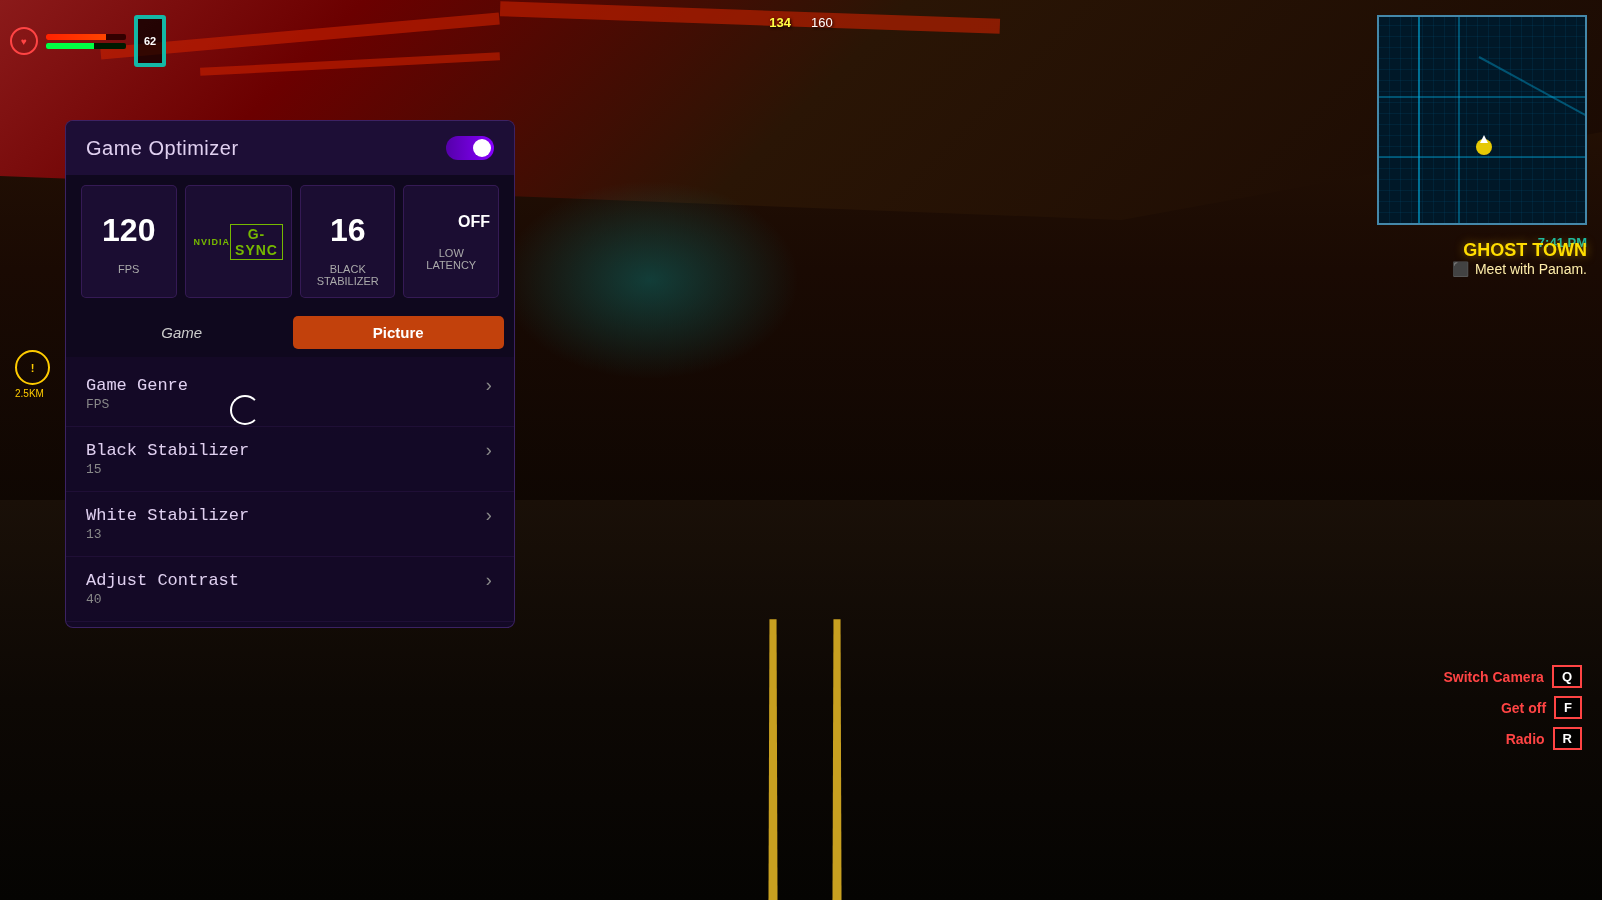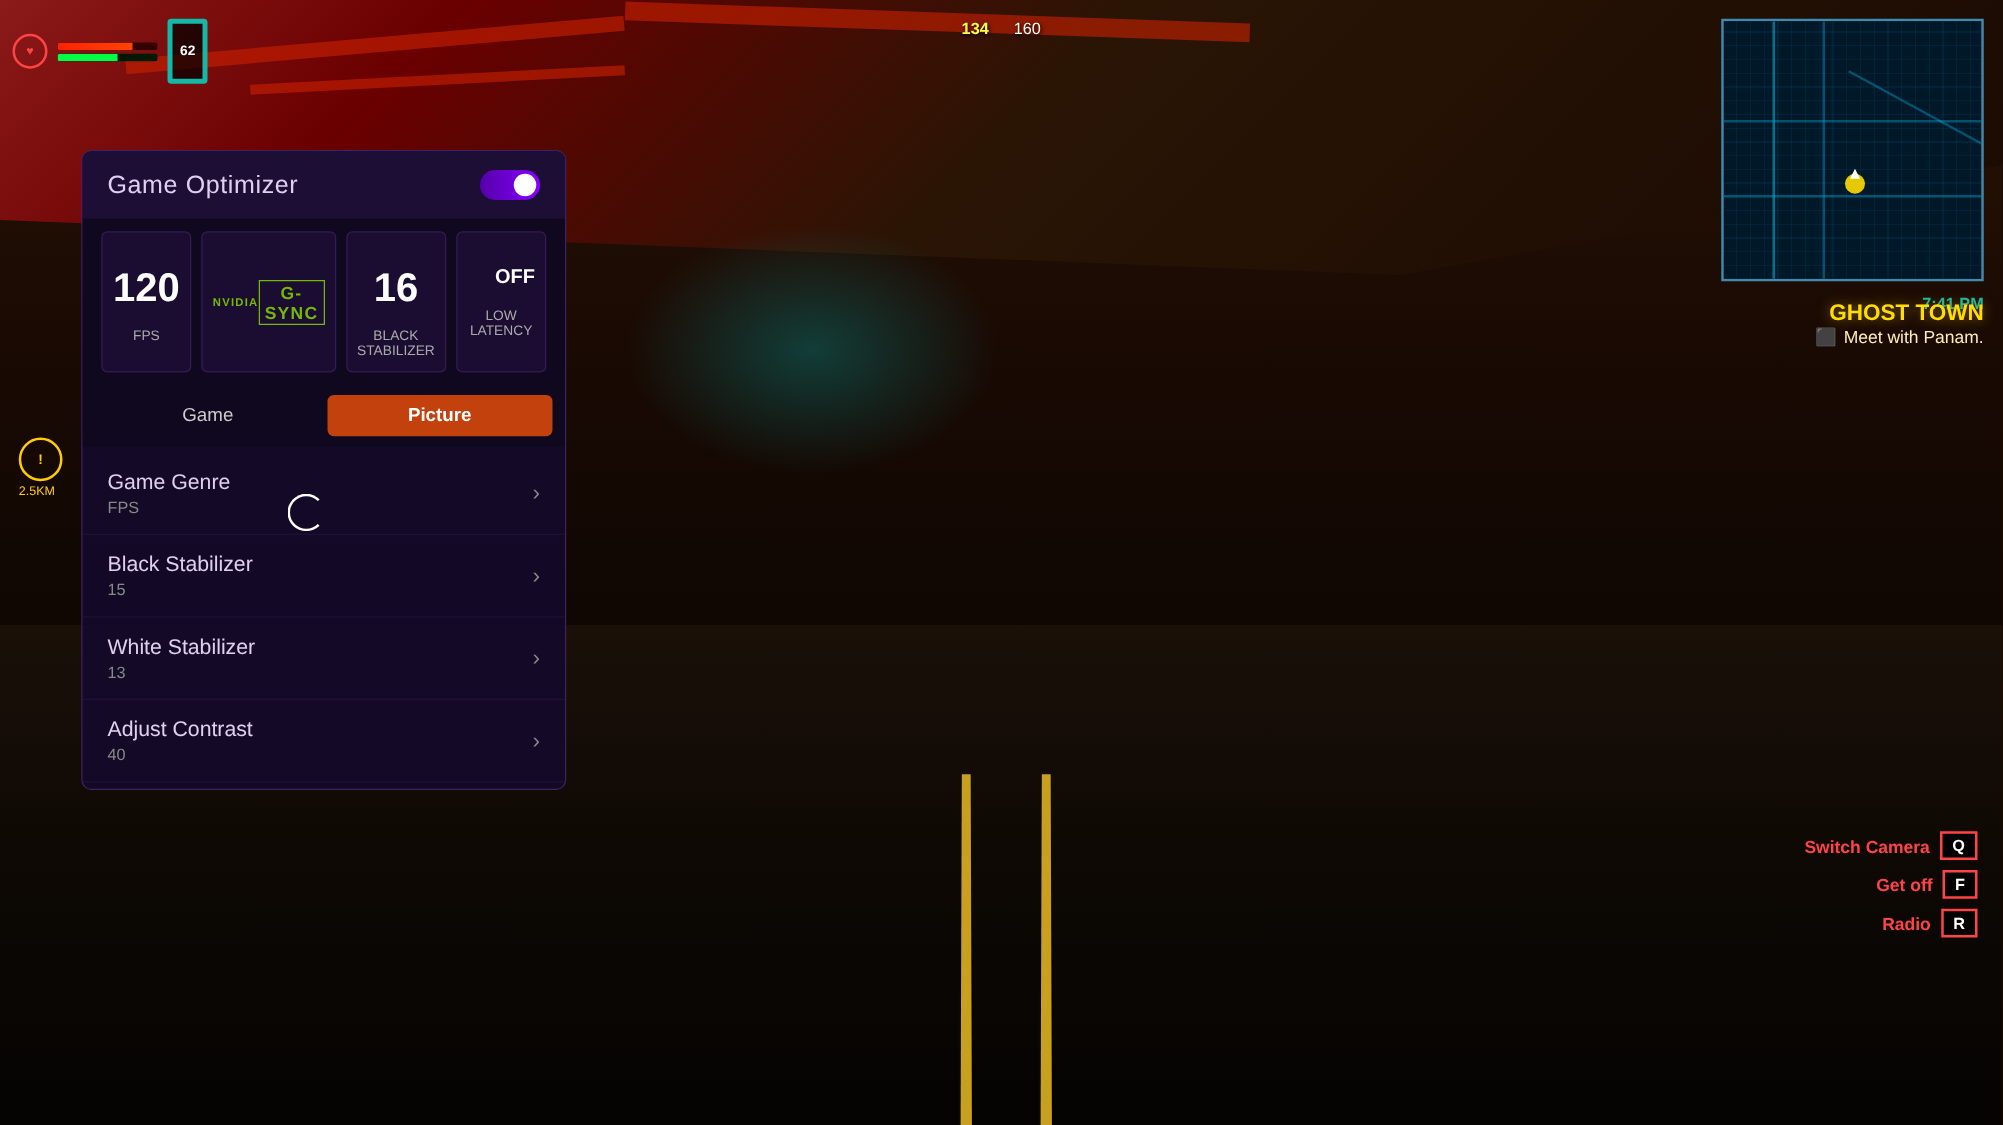--- a/index.html
+++ b/index.html
@@ -271,21 +271,21 @@
       font-weight: bold;
       min-width: 24px;
       text-align: center;
     }
 
     
     .optimizer-panel {
       position: absolute;
       top: 120px;
       left: 65px;
-      width: 388px;
+      width: 450px;
       background: rgba(20, 10, 40, 0.95);
       border: 1px solid rgba(100, 60, 160, 0.5);
       border-radius: 8px;
       padding: 0;
       overflow: hidden;
     }
 
     .panel-header {
       display: flex;
       align-items: center;
@@ -394,40 +394,41 @@
       text-align: center;
       font-size: 15px;
       cursor: pointer;
       border-radius: 5px;
       border: none;
     }
 
     .tab-btn.inactive {
       background: transparent;
       color: #ccc;
+      font-style: italic;
     }
 
     .tab-btn.active {
       background: #c2410c;
       color: #fff;
       font-weight: bold;
     }
 
     
     .settings-list {
       padding: 5px 0;
     }
 
     .setting-item {
       display: flex;
-      align-items: center;
       justify-content: space-between;
       padding: 14px 20px;
       cursor: pointer;
       border-bottom: 1px solid rgba(80, 40, 120, 0.2);
+      font-family: Liberation Mono, monospace;
     }
 
     .setting-info {
       display: flex;
       flex-direction: column;
     }
 
     .setting-name {
       color: #e0d0f0;
       font-size: 17px;

